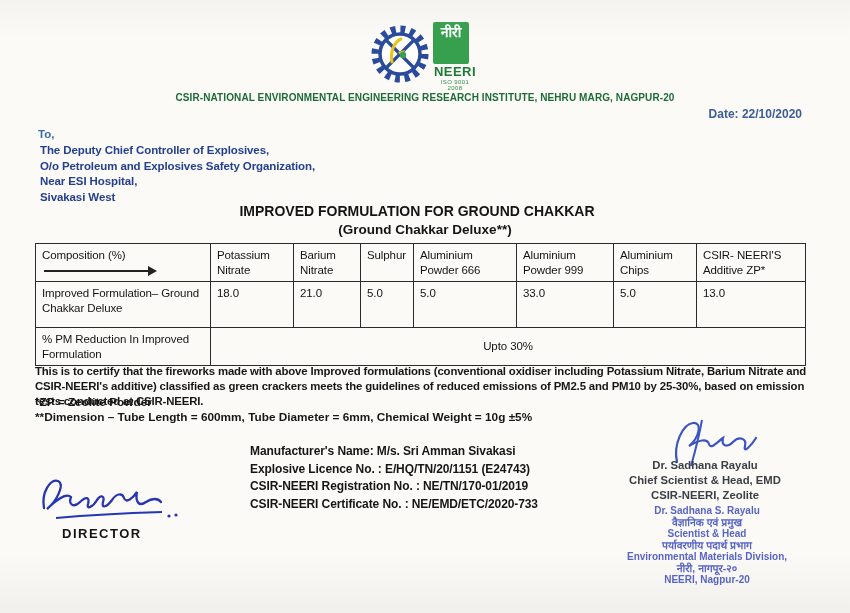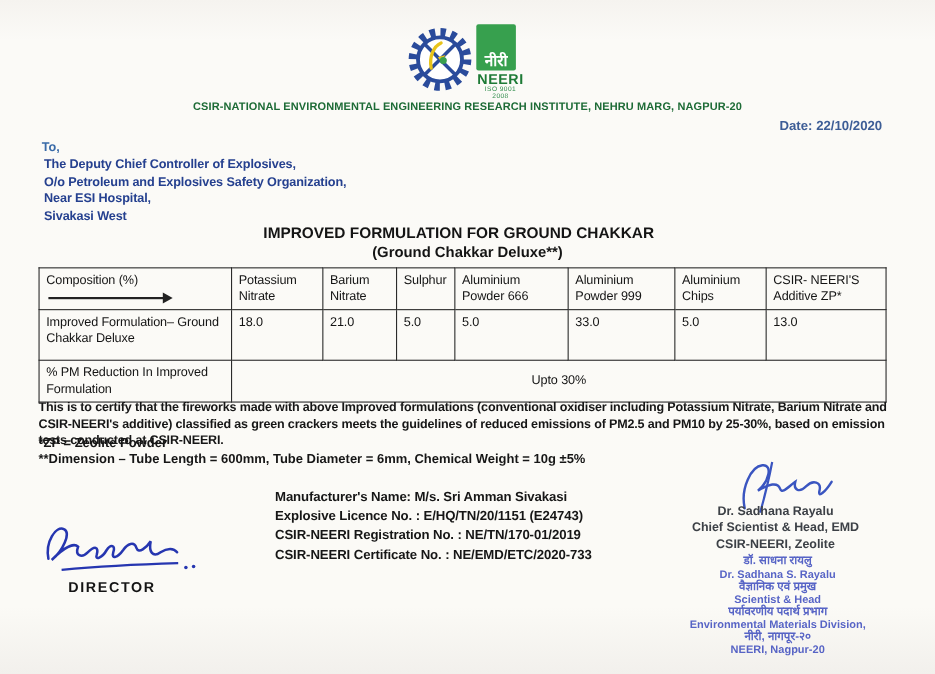--- a/index.html
+++ b/index.html
@@ -5,21 +5,21 @@
   html,body{margin:0;padding:0;background:#e8e6e2;}
   .page{
     position:relative;width:850px;height:613px;margin:0 auto;
     background:linear-gradient(180deg,#f5f3ef 0%,#fbfaf7 6%,#fbfaf6 90%,#f2f0ec 100%);
     font-family:"Liberation Sans",sans-serif;overflow:hidden;
   }
   .abs{position:absolute;}
   
   .org-title{left:0;right:0;top:92px;text-align:center;color:#1d6b36;font-weight:700;font-size:10px;letter-spacing:.1px;}
   .date-line{right:48px;top:107px;color:#3d5d96;font-weight:700;font-size:12px;}
-  .neeri-box{width:36px;height:42px;background:#37a04e;border-radius:2px;display:flex;align-items:flex-end;justify-content:center;color:#fff;font-weight:700;font-size:14px;}
+  .neeri-box{width:36px;height:42px;background:#37a04e;border-radius:2px;display:flex;align-items:flex-start;justify-content:center;color:#fff;font-weight:700;font-size:14px;}
   .neeri-word{color:#1d7a36;font-weight:700;font-size:13px;letter-spacing:.5px;text-align:center;}
   .neeri-iso{color:#2e8b4a;font-size:6px;text-align:center;letter-spacing:.4px;}
   
   .salutation{left:38px;top:128px;color:#3a6ba8;font-weight:700;font-size:11.5px;}
   .address{left:40px;top:143px;color:#25408f;font-weight:700;font-size:11.5px;line-height:15.5px;letter-spacing:-.1px;}
   
   .doc-title{left:0;right:16px;top:203px;text-align:center;color:#141414;font-weight:700;font-size:14px;}
   .doc-subtitle{left:0;right:0;top:222px;text-align:center;color:#141414;font-weight:700;font-size:13.5px;}
   
   table.comp{position:absolute;left:35px;top:243px;border-collapse:collapse;table-layout:fixed;width:770px;background:transparent;}
@@ -154,21 +154,20 @@
       <path d="M47,2 C44,18 40,34 36,48" stroke="#3a55c0" fill="none" stroke-width="2"></path>
     </svg>
   </div>
   <div class="abs sig-name-block">
     <div>Dr. Sadhana Rayalu</div>
     <div>Chief Scientist &amp; Head, EMD</div>
     <div>CSIR-NEERI, Zeolite</div>
   </div>
 
   <div class="abs stamp">
-    <div class="hin">डॉ. साधना रायलु</div>
     <div>Dr. Sadhana S. Rayalu</div>
     <div class="hin">वैज्ञानिक एवं प्रमुख</div>
     <div>Scientist &amp; Head</div>
     <div class="hin">पर्यावरणीय पदार्थ प्रभाग</div>
     <div>Environmental Materials Division,</div>
     <div class="hin">नीरी, नागपूर-२०</div>
     <div>NEERI, Nagpur-20</div>
   </div>
 
 </div>

